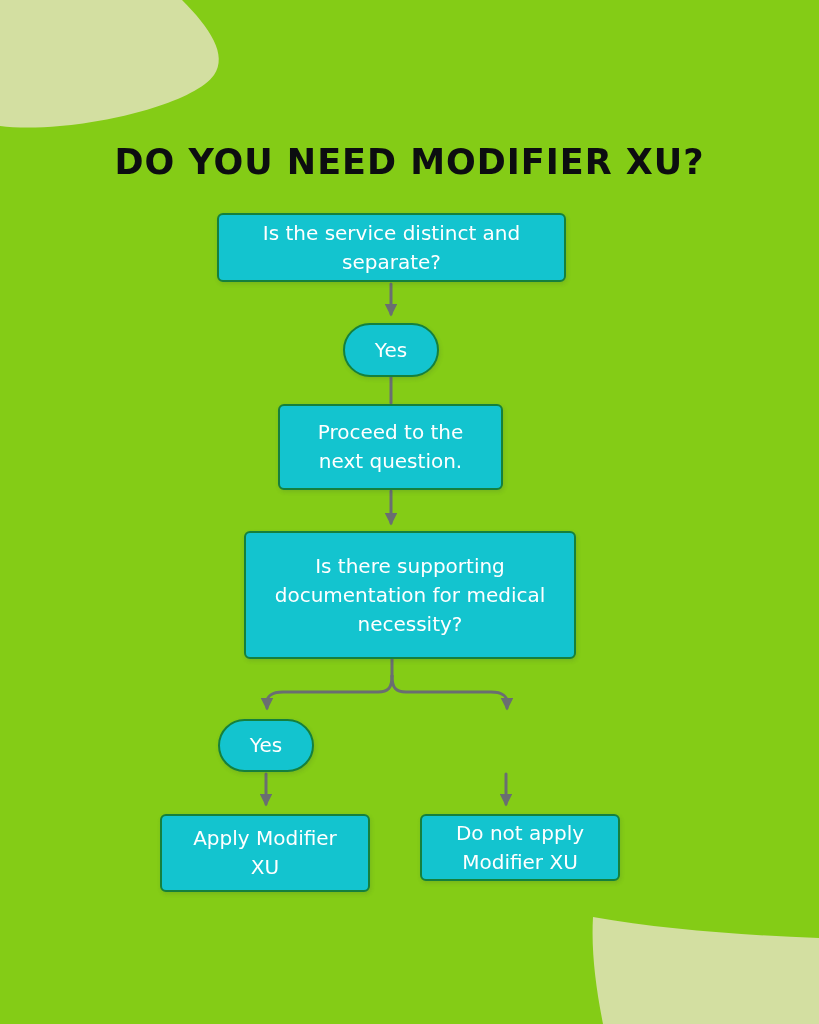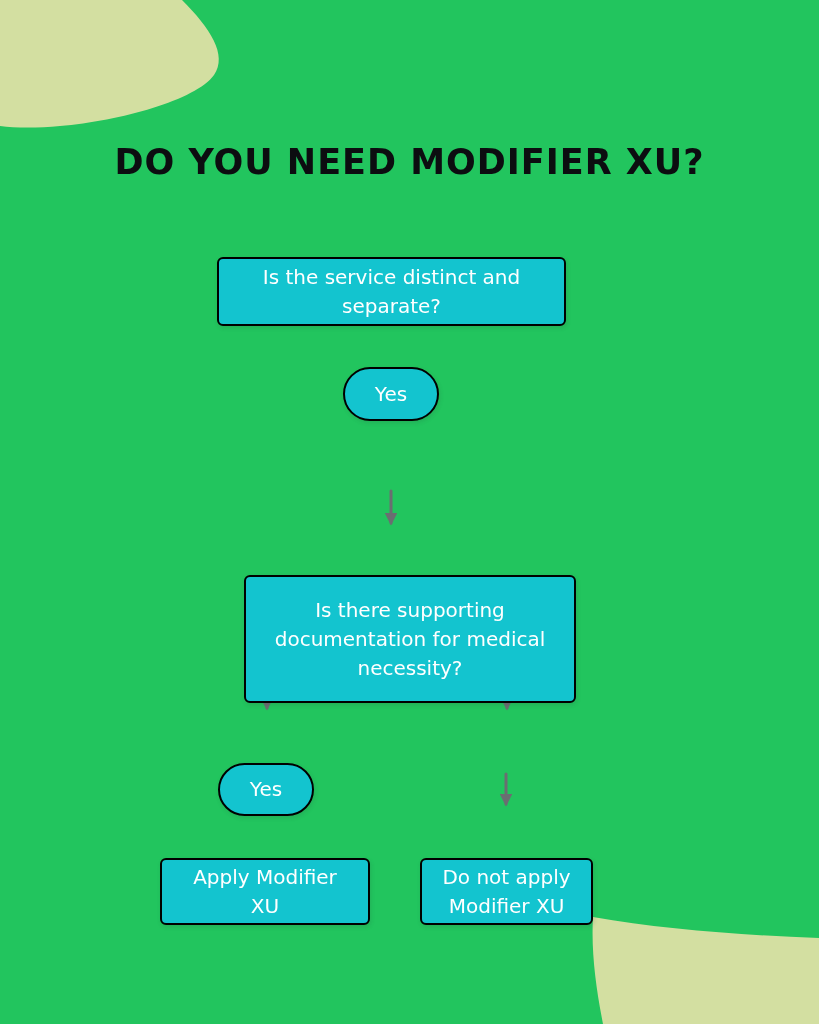--- a/index.html
+++ b/index.html
@@ -1,21 +1,21 @@
 <!DOCTYPE html>
 <html><head>
 <meta charset="utf-8">
 <style>
   html, body { margin: 0; padding: 0; }
   body { font-family: "DejaVu Sans", "Liberation Sans", sans-serif; }
   #canvas {
     position: relative;
     width: 819px;
     height: 1024px;
-    background: #22c55e;
+    background: #84cc16;
     overflow: hidden;
   }
   #bg-blobs, #arrow-layer {
     position: absolute;
     left: 0; top: 0;
     width: 819px; height: 1024px;
     pointer-events: none;
   }
   .page-title {
     position: absolute;
@@ -24,32 +24,31 @@
     text-align: center;
     font-size: 35px;
     font-weight: 800;
     letter-spacing: 1px;
     color: #0c0d10;
   }
   .node {
     position: absolute;
     box-sizing: border-box;
     background: #13c4cf;
-    border: 2px solid #000000;
+    border: 2px solid #15803d;
     border-radius: 6px;
     color: #ffffff;
     display: flex;
     align-items: center;
     justify-content: center;
     text-align: center;
     font-size: 20px;
     line-height: 29px;
     padding: 0 16px;
     box-shadow: 1px 2px 4px rgba(40,60,60,0.15);
-    margin-top: 44px;
   }
   .pill { border-radius: 27px; padding: 0 10px; }
 </style>
 </head>
 <body>
 
 <div id="canvas">
 
   <svg id="bg-blobs" viewBox="0 0 819 1024">
     <path d="M0,0 H182 C210,28 228,55 214,75 C196,100 120,121 60,126 C38,128 16,128 0,126 Z" fill="#d3dfa1"></path>
@@ -73,23 +72,24 @@
       <path d="M506,774 L506,804" marker-end="url(#arrowhead)"></path>
     </g>
   </svg>
 
   <div class="page-title">DO YOU NEED MODIFIER XU?</div>
 
   <div class="node" style="left:217px; top:213px; width:349px; height:69px;">Is the service distinct and separate?</div>
 
   <div class="node pill" style="left:343px; top:323px; width:96px; height:54px;">Yes</div>
 
+  <div class="node" style="left:278px; top:404px; width:225px; height:86px;">Proceed to the next question.</div>
 
   <div class="node" style="left:244px; top:531px; width:332px; height:128px;">Is there supporting documentation for medical necessity?</div>
 
   <div class="node pill" style="left:218px; top:719px; width:96px; height:53px;">Yes</div>
 
 
-  <div class="node" style="left:160px; top:814px; width:210px; height:67px;">Apply Modifier XU</div>
+  <div class="node" style="left:160px; top:814px; width:210px; height:78px;">Apply Modifier XU</div>
 
-  <div class="node" style="left:420px; top:814px; width:173px; height:67px;">Do not apply Modifier XU</div>
+  <div class="node" style="left:420px; top:814px; width:200px; height:67px;">Do not apply Modifier XU</div>
 
 </div>
 
 </body></html>

